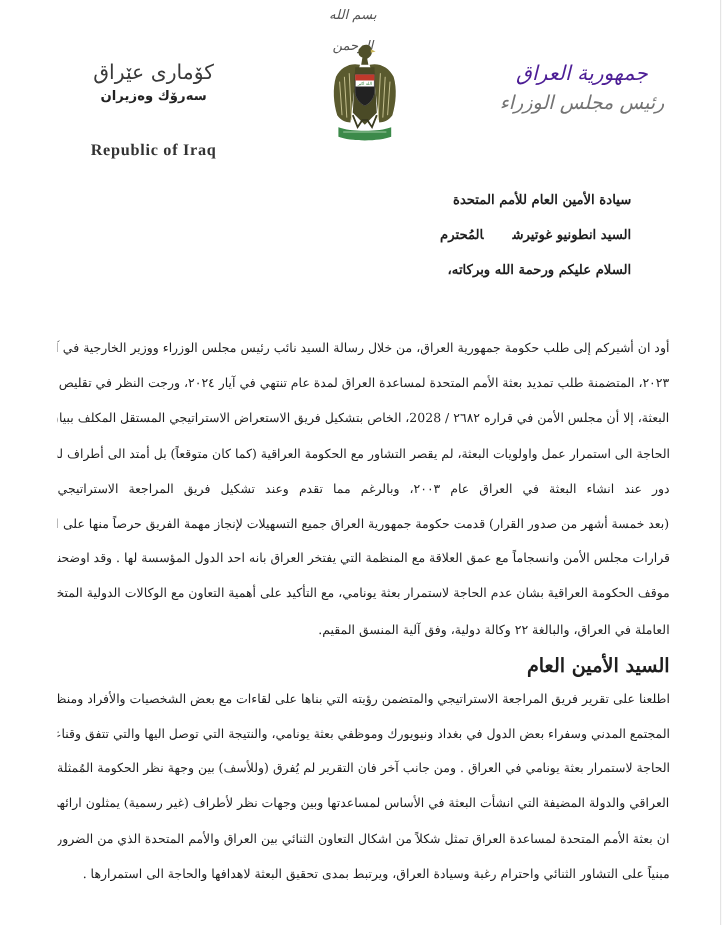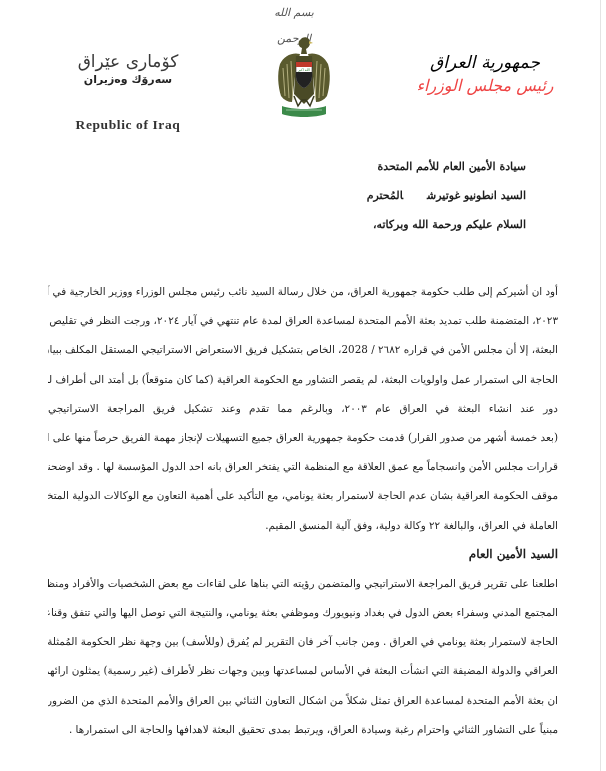--- a/index.html
+++ b/index.html
@@ -6,28 +6,28 @@
   body { width: 606px; height: 771px; position: relative; overflow: hidden; font-family: "DejaVu Serif", serif; color: #1a1a1a; }
   .page-edge { position: absolute; left: 600px; top: 0; width: 1px; height: 771px; background: #e4e4e4; }
   .basmala { position: absolute; left: 262px; top: 0; width: 64px; height: 26px; font-family: "DejaVu Serif", serif; font-size: 11px; color: #555; text-align: center; line-height: 26px; direction: rtl; font-style: italic; letter-spacing: -0.5px; }
   .left-head { position: absolute; left: 68px; top: 50px; width: 120px; text-align: center; }
   .kurdish-title { font-family: "DejaVu Serif", serif; font-size: 17px; color: #3a3a3a; direction: rtl; line-height: 22px; }
   .kurdish-sub { font-family: "DejaVu Sans", sans-serif; font-size: 11px; font-weight: bold; color: #222; direction: rtl; line-height: 16px; }
   .en-line1 { font-family: "Liberation Serif", serif; font-size: 13.5px; font-weight: bold; color: #333; letter-spacing: 0.6px; line-height: 18px; margin-top: 28px; }
   .en-line2 { font-family: "Liberation Serif", serif; font-size: 12px; font-weight: bold; color: #3a3a3a; letter-spacing: 0.8px; line-height: 17px; }
   .emblem { position: absolute; left: 272px; top: 34px; width: 64px; height: 86px; }
   .right-head { position: absolute; left: 415px; top: 50px; width: 140px; text-align: center; direction: rtl; }
-  .ar-title1 { font-family: "DejaVu Serif", serif; font-size: 17px; color: #000000; line-height: 24px; font-style: italic; }
-  .ar-title2 { font-family: "DejaVu Serif", serif; font-size: 16px; color: #ef4444; line-height: 24px; font-style: italic; }
+  .ar-title1 { font-family: "DejaVu Serif", serif; font-size: 17px; color: #4c1d95; line-height: 24px; font-style: italic; }
+  .ar-title2 { font-family: "DejaVu Serif", serif; font-size: 16px; color: #737373; line-height: 24px; font-style: italic; }
   .body { position: absolute; left: 48px; top: 152px; width: 510px; direction: rtl; font-family: "DejaVu Serif", serif; color: #1e1e1e; }
   .salut { font-size: 11px; font-weight: bold; line-height: 29px; padding-right: 32px; }
   .salut .honor { margin-right: 24px; margin-top: 41px; }
   .para { font-size: 10.4px; line-height: 29.2px; text-align: justify; text-align-last: right; margin: 0; }
   .para-1 { margin-top: 38px; }
-  .subhead { font-size: 12px; font-weight: bold; line-height: 29px; padding-right: 0; }
+  .subhead { font-size: 16px; font-weight: bold; line-height: 29px; padding-right: 0; }
   .line { display: block; white-space: nowrap; overflow: hidden; text-align: justify; text-align-last: justify; }
   .line.last { text-align-last: right; }
 </style>
 </head>
 <body>
 
 <div class="page-edge"></div>
 
 <div class="basmala">بسم الله الرحمن الرحيم</div>
 

